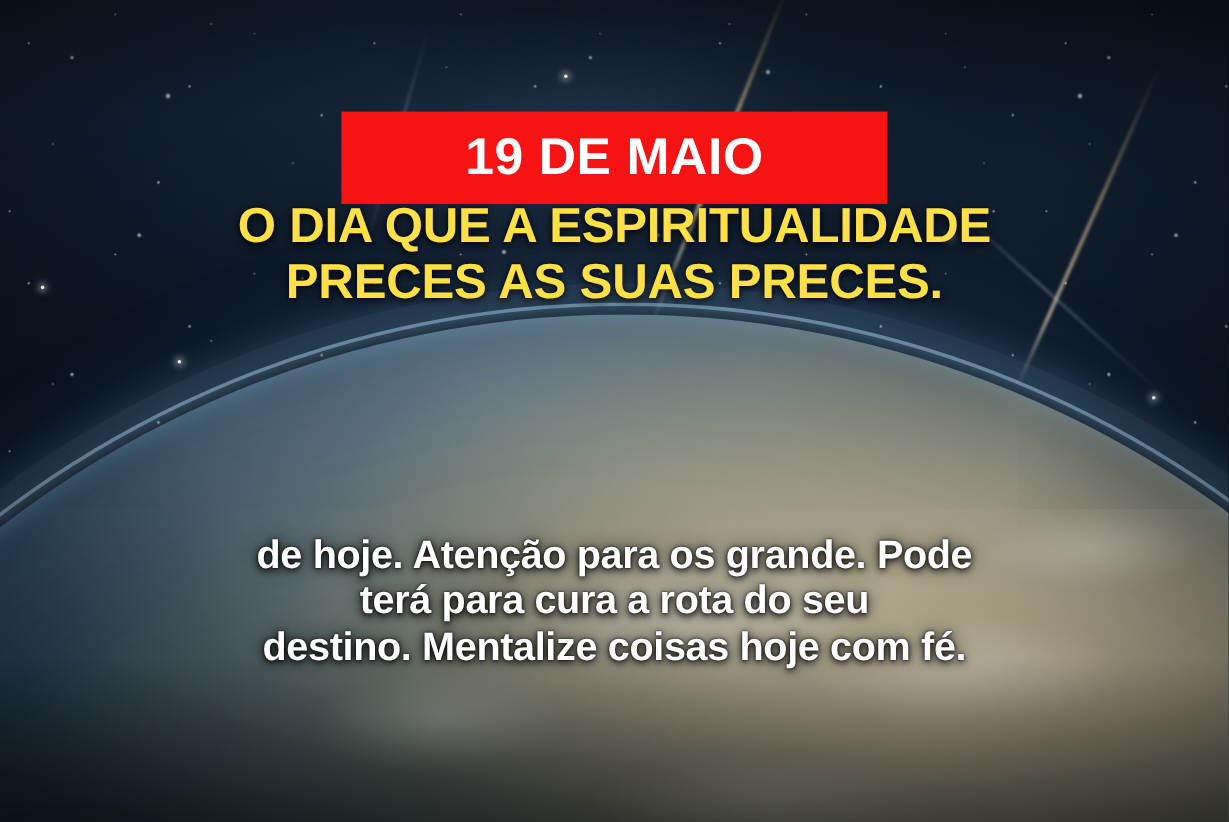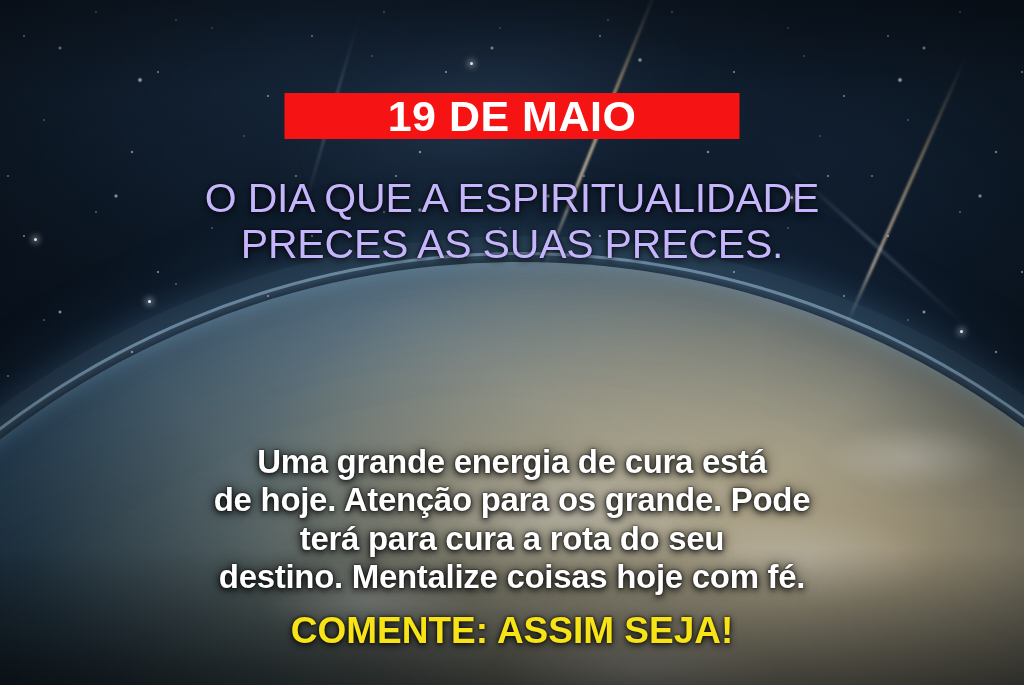--- a/index.html
+++ b/index.html
@@ -204,21 +204,21 @@
     flex-direction: column;
     align-items: center;
   }
 
   .date-banner {
     position: absolute;
     left: 50%;
     transform: translateX(-50%);
     top: 93px;
     width: 455px;
-    height: 46px;
+    height: 77px;
     background: #f51313;
     display: flex;
     align-items: center;
     justify-content: center;
   }
   .date-banner-text {
     color: #ffffff;
     font-size: 43px;
     font-weight: 700;
     letter-spacing: 0.5px;
@@ -226,28 +226,27 @@
     white-space: nowrap;
     font-family: "Liberation Sans", sans-serif;
   }
 
   .headline {
     position: absolute;
     top: 166px;
     left: 0;
     right: 0;
     text-align: center;
-    color: #c4b5fd;
+    color: #fde047;
     font-size: 41px;
-    font-weight: 400;
+    font-weight: 700;
     line-height: 1.12;
     letter-spacing: -0.2px;
     text-shadow: 0 2px 7px rgba(0,0,0,0.85), 0 0 2px rgba(0,0,0,0.8);
     font-family: "Liberation Sans", sans-serif;
-    margin-top: 10px;
   }
   .headline-line { display: block; }
 
   .body-copy {
     position: absolute;
     top: 443px;
     left: 0;
     right: 0;
     text-align: center;
     color: #ffffff;
@@ -322,24 +321,20 @@
     <div class="date-banner">
       <span class="date-banner-text">19 DE MAIO</span>
     </div>
 
     <div class="headline">
       <span class="headline-line">O DIA QUE A ESPIRITUALIDADE</span>
       <span class="headline-line">PRECES AS SUAS PRECES.</span>
     </div>
 
     <div class="body-copy">
-      <span class="body-line">Uma grande energia de cura está</span>
       <span class="body-line">de hoje. Atenção para os grande. Pode</span>
       <span class="body-line">terá para cura a rota do seu</span>
       <span class="body-line">destino. Mentalize coisas hoje com fé.</span>
     </div>
 
-    <div class="cta">
-      <span>COMENTE: ASSIM SEJA!</span>
-    </div>
 
   </div>
 </div>
 
 </body></html>

